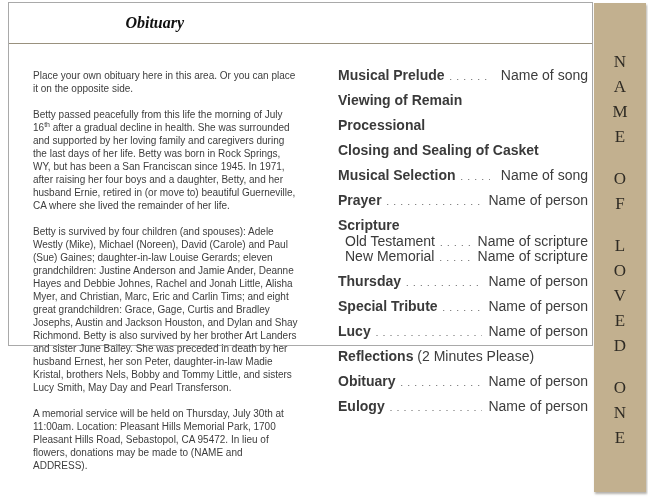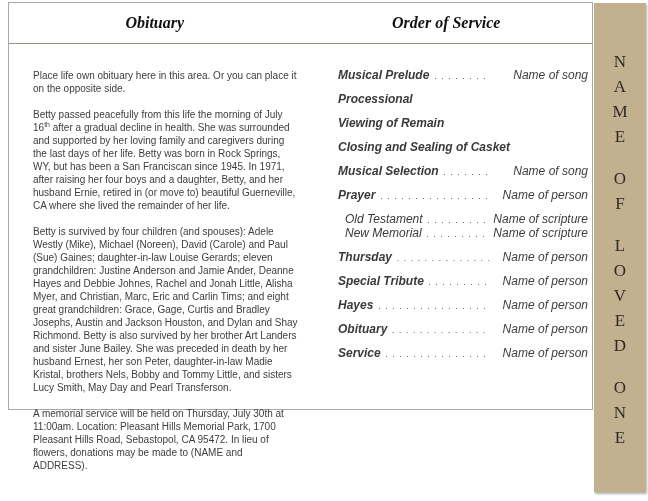--- a/index.html
+++ b/index.html
@@ -5,21 +5,21 @@
   * { margin:0; padding:0; box-sizing:border-box; }
   html,body { background:#ffffff; }
   body {
     font-family:"Liberation Sans","DejaVu Sans",sans-serif;
     width:648px; height:501px; position:relative; overflow:hidden;
   }
   .canvas { position:absolute; left:0; top:0; width:648px; height:501px; background:#ffffff; }
 
   
   .page {
-    position:absolute; left:8px; top:2px; width:585px; height:408px;
+    position:absolute; left:8px; top:2px; width:585px; height:344px;
     background:#ffffff; border:1px solid #a9a9a9;
   }
   .page-header {
     position:absolute; left:0; top:0; width:100%; height:41px;
     border-bottom:1px solid #99917e; display:flex;
   }
   .header-half {
     width:50%; display:flex; align-items:center; justify-content:center;
   }
   .header-title {
@@ -31,21 +31,21 @@
   .obituary-col {
     position:absolute; left:24px; top:66px; width:266px;
     font-size:10px; line-height:13px; color:#3d3d3d;
   }
   .obituary-col p { margin-bottom:13px; }
   .obituary-col sup { font-size:7px; vertical-align:super; line-height:0; }
 
   
   .order-col {
     position:absolute; left:329px; top:66px; width:250px;
-    font-size:12px; line-height:13px; color:#3d3d3d;font-style:italic;
+    font-size:14px; line-height:13px; color:#3d3d3d;
   }
   .os-row { display:flex; align-items:baseline; margin-bottom:10px; }
   .os-label { font-weight:bold; white-space:nowrap; color:#3a3a3a; }
   .os-suffix { font-weight:normal; white-space:pre; color:#3d3d3d; }
   .os-dots {
     flex:1 1 auto; overflow:hidden; white-space:nowrap;
     margin:0 6px 0 5px; color:#4d4d4d; letter-spacing:1px; font-size:9px;
   }
   .os-dots::after {
     content:". . . . . . . . . . . . . . . . . . . . . . . . . . . . . . . . . . . . . . . .";
@@ -75,70 +75,72 @@
 <body>
 
 <div class="canvas">
 
   <div class="page">
 
     <div class="page-header">
       <div class="header-half">
         <span class="header-title">Obituary</span>
       </div>
-      <div class="header-half">
-        <span class="header-title">Order of Service</span>
-      </div>
     </div>
 
     <div class="obituary-col">
-      <p>Place life own obituary here in this area. Or you can place it on the opposite side.</p>
+      <p>Place your own obituary here in this area. Or you can place it on the opposite side.</p>
       <p><span>Betty passed peacefully from this life the morning of July 16</span><sup>th</sup><span> after a gradual decline in health.  She was surrounded and supported by her loving family and caregivers during the last days of her life.  Betty was born in Rock Springs, WY, but has been a San Franciscan since 1945.  In 1971, after raising her four boys and a daughter, Betty, and her husband Ernie, retired in (or move to) beautiful Guerneville, CA where she lived the remainder of her life.</span></p>
       <p>Betty is survived by four children (and spouses): Adele Westly (Mike), Michael (Noreen), David (Carole) and Paul (Sue) Gaines;  daughter-in-law Louise Gerards;  eleven grandchildren: Justine Anderson and Jamie Ander, Deanne Hayes and Debbie Johnes, Rachel and Jonah Little, Alisha Myer, and Christian, Marc, Eric and Carlin Tims;  and eight great grandchildren: Grace, Gage, Curtis and Bradley Josephs, Austin and Jackson Houston, and Dylan and Shay Richmond.  Betty is also survived by her brother Art Landers and sister June Bailey.  She was preceded in death by her husband Ernest, her son Peter, daughter-in-law Madie Kristal, brothers Nels, Bobby and Tommy Little, and sisters Lucy Smith, May Day and Pearl Transferson.</p>
       <p>A memorial service will be held on Thursday, July 30th at 11:00am.  Location:  Pleasant Hills Memorial Park, 1700 Pleasant Hills Road, Sebastopol, CA 95472.  In lieu of flowers, donations may be made to (NAME and ADDRESS).</p>
     </div>
 
     <div class="order-col">
 
       <div class="os-row">
         <span class="os-label">Musical Prelude</span>
         <span class="os-dots"></span>
         <span class="os-value">Name of song</span>
       </div>
 
       <div class="os-row no-leader">
+        <span class="os-label">Viewing of Remain</span>
+        <span class="os-dots"></span>
+        <span class="os-value"></span>
+      </div>
+
+      <div class="os-row no-leader">
         <span class="os-label">Processional</span>
         <span class="os-dots"></span>
         <span class="os-value"></span>
       </div>
 
       <div class="os-row no-leader">
-        <span class="os-label">Viewing of Remain</span>
-        <span class="os-dots"></span>
-        <span class="os-value"></span>
-      </div>
-
-      <div class="os-row no-leader">
         <span class="os-label">Closing and Sealing of Casket</span>
         <span class="os-dots"></span>
         <span class="os-value"></span>
       </div>
 
       <div class="os-row">
         <span class="os-label">Musical Selection</span>
         <span class="os-dots"></span>
         <span class="os-value">Name of song</span>
       </div>
 
       <div class="os-row">
         <span class="os-label">Prayer</span>
         <span class="os-dots"></span>
         <span class="os-value">Name of person</span>
       </div>
 
+      <div class="os-row no-leader group-head">
+        <span class="os-label">Scripture</span>
+        <span class="os-dots"></span>
+        <span class="os-value"></span>
+      </div>
 
       <div class="os-row sub">
         <span class="os-label">Old Testament</span>
         <span class="os-dots"></span>
         <span class="os-value">Name of scripture</span>
       </div>
 
       <div class="os-row sub last-sub">
         <span class="os-label">New Memorial</span>
         <span class="os-dots"></span>
@@ -151,34 +153,40 @@
         <span class="os-value">Name of person</span>
       </div>
 
       <div class="os-row">
         <span class="os-label">Special Tribute</span>
         <span class="os-dots"></span>
         <span class="os-value">Name of person</span>
       </div>
 
       <div class="os-row">
-        <span class="os-label">Hayes</span>
-        <span class="os-dots"></span>
-        <span class="os-value">Name of person</span>
-      </div>
-
+        <span class="os-label">Lucy</span>
+        <span class="os-dots"></span>
+        <span class="os-value">Name of person</span>
+      </div>
+
+      <div class="os-row no-leader">
+        <span class="os-label">Reflections</span>
+          <span class="os-suffix"> (2 Minutes Please)</span>
+        <span class="os-dots"></span>
+        <span class="os-value"></span>
+      </div>
 
       <div class="os-row">
         <span class="os-label">Obituary</span>
         <span class="os-dots"></span>
         <span class="os-value">Name of person</span>
       </div>
 
       <div class="os-row">
-        <span class="os-label">Service</span>
+        <span class="os-label">Eulogy</span>
         <span class="os-dots"></span>
         <span class="os-value">Name of person</span>
       </div>
 
     </div>
   </div>
 
   <div class="side-band">
     <div class="band-word">
       <span class="band-letter">N</span>

